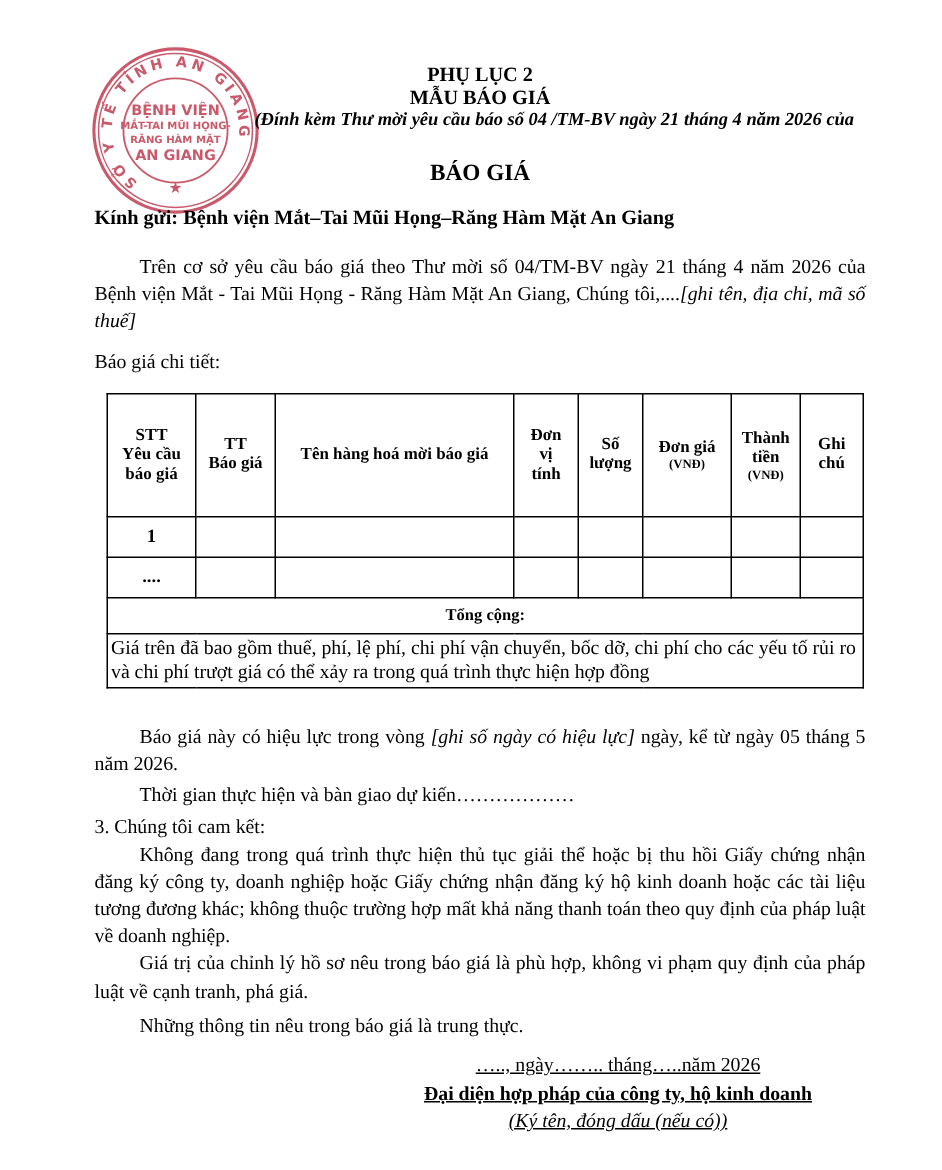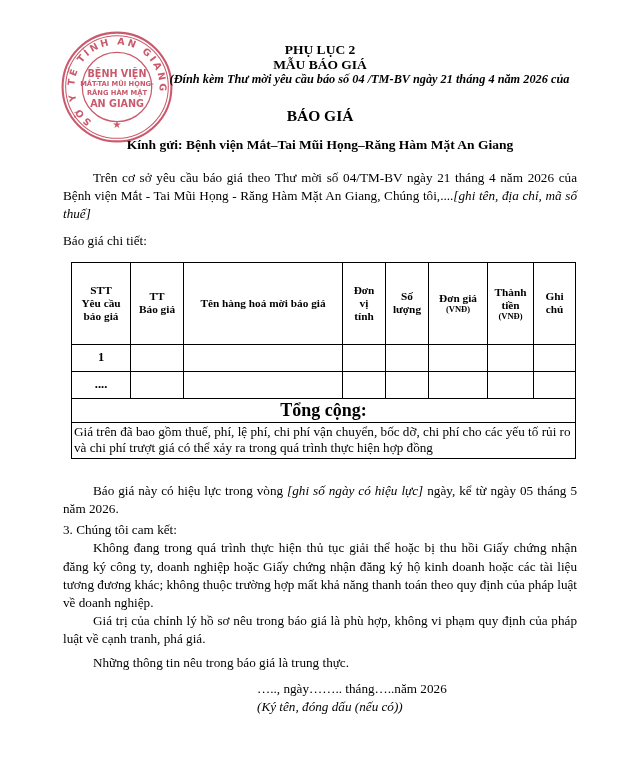--- a/index.html
+++ b/index.html
@@ -18,43 +18,43 @@
   .stamp .ring { font-size:9.2px; letter-spacing:2.4px; }
   .stamp .star { font-size:10px; }
   .stamp .in1 { font-size:9.3px; }
   .stamp .in2 { font-size:6.5px; }
 
   
   .appendix, .form-title { text-align:center; font-weight:bold; font-size:13.5px; line-height:15px; margin:0; }
   .subtitle { margin:0 1px 0 100px; text-align:center; font-weight:bold; font-style:italic;
               font-size:12.3px; line-height:15px; white-space:nowrap; }
   .doc-title { text-align:center; font-weight:bold; font-size:15.5px; line-height:18px; margin:20px 0 0 0; }
-  .salutation { text-align:center; font-weight:bold; font-size:13.5px; line-height:17px; margin:11px 0 0 0; }
+  .salutation { text-align:left; font-weight:bold; font-size:13.5px; line-height:17px; margin:11px 0 0 0; }
 
   
   .para { font-size:13.2px; line-height:18.2px; text-align:justify; text-indent:30px; margin:0; }
   .p-intro { margin-top:16px; }
   .caption { margin-top:8px; font-size:13.2px; line-height:17px; text-indent:0; text-align:left; }
   .p-validity { margin-top:23px; }
   .p-delivery { margin-top:3px; text-align:left; }
   .p-commit-head { margin-top:3px; text-indent:0; text-align:left; }
   .p-truth { margin-top:5px; text-align:left; }
 
   
   table.quote { border-collapse:collapse; table-layout:fixed; width:504px; margin:6px 0 0 8px; }
   table.quote th, table.quote td { border:1px solid #000; padding:1px 2px; vertical-align:middle; }
   table.quote th { font-size:11.3px; line-height:13px; font-weight:bold; text-align:center; height:82px; }
   .hwrap { display:block; white-space:pre-line; }
   .vnd { display:block; font-size:8.5px; line-height:9px; font-weight:bold; }
   tr.item-row td { height:27px; text-align:center; font-weight:bold; font-size:12.5px; }
-  td.total { height:24px; text-align:center; font-weight:bold; font-size:18px; }
+  td.total { height:24px; text-align:center; font-weight:bold; font-size:11px; }
   td.note { text-align:left; font-size:13.2px; line-height:16.5px; padding:2px 4px; }
 
   
-  .sig-block { width:310px; margin:8px 10px 0 auto; font-size:13.2px; line-height:18.5px; }
+  .sig-block { width:310px; margin:8px 10px 0 auto; text-align:center; font-size:13.2px; line-height:18.5px;text-decoration:underline; }
   .sig-date { }
   .sig-title { font-weight:bold; }
   .sig-note { font-style:italic; }
 </style>
 </head>
 <body>
 
 <div class="page">
 
   <svg class="stamp" width="114" height="114" viewBox="0 0 110 110" aria-hidden="true">
@@ -157,25 +157,27 @@
       <td class="total" colspan="8">Tổng cộng:</td>
     </tr>
     <tr>
       <td class="note" colspan="8">Giá trên đã bao gồm thuế, phí, lệ phí, chi phí vận chuyển, bốc dỡ, chi phí cho các yếu tố rủi ro và chi phí trượt giá có thể xảy ra trong quá trình thực hiện hợp đồng</td>
     </tr>
   </tbody>
     </table>
 
   <p class="para p-validity"><span>Báo giá này có hiệu lực trong vòng </span><i>[ghi số ngày có hiệu lực]</i><span> ngày, kể từ ngày 05 tháng 5 năm 2026.</span></p>
 
+  <p class="para p-delivery">Thời gian thực hiện và bàn giao dự kiến………………</p>
 
   <p class="para p-commit-head">3. Chúng tôi cam kết:</p>
 
   <p class="para">Không đang trong quá trình thực hiện thủ tục giải thể hoặc bị thu hồi Giấy chứng nhận đăng ký công ty, doanh nghiệp hoặc Giấy chứng nhận đăng ký hộ kinh doanh hoặc các tài liệu tương đương khác; không thuộc trường hợp mất khả năng thanh toán theo quy định của pháp luật về doanh nghiệp.</p>
   <p class="para">Giá trị của chỉnh lý hồ sơ nêu trong báo giá là phù hợp, không vi phạm quy định của pháp luật về cạnh tranh, phá giá.</p>
   <p class="para p-truth">Những thông tin nêu trong báo giá là trung thực.</p>
 
   <div class="sig-block">
     <div class="sig-date">….., ngày…….. tháng…..năm 2026</div>
+    <div class="sig-title">Đại diện hợp pháp của công ty, hộ kinh doanh</div>
     <div class="sig-note">(Ký tên, đóng dấu (nếu có))</div>
   </div>
 
 </div>
 
 </body></html>

